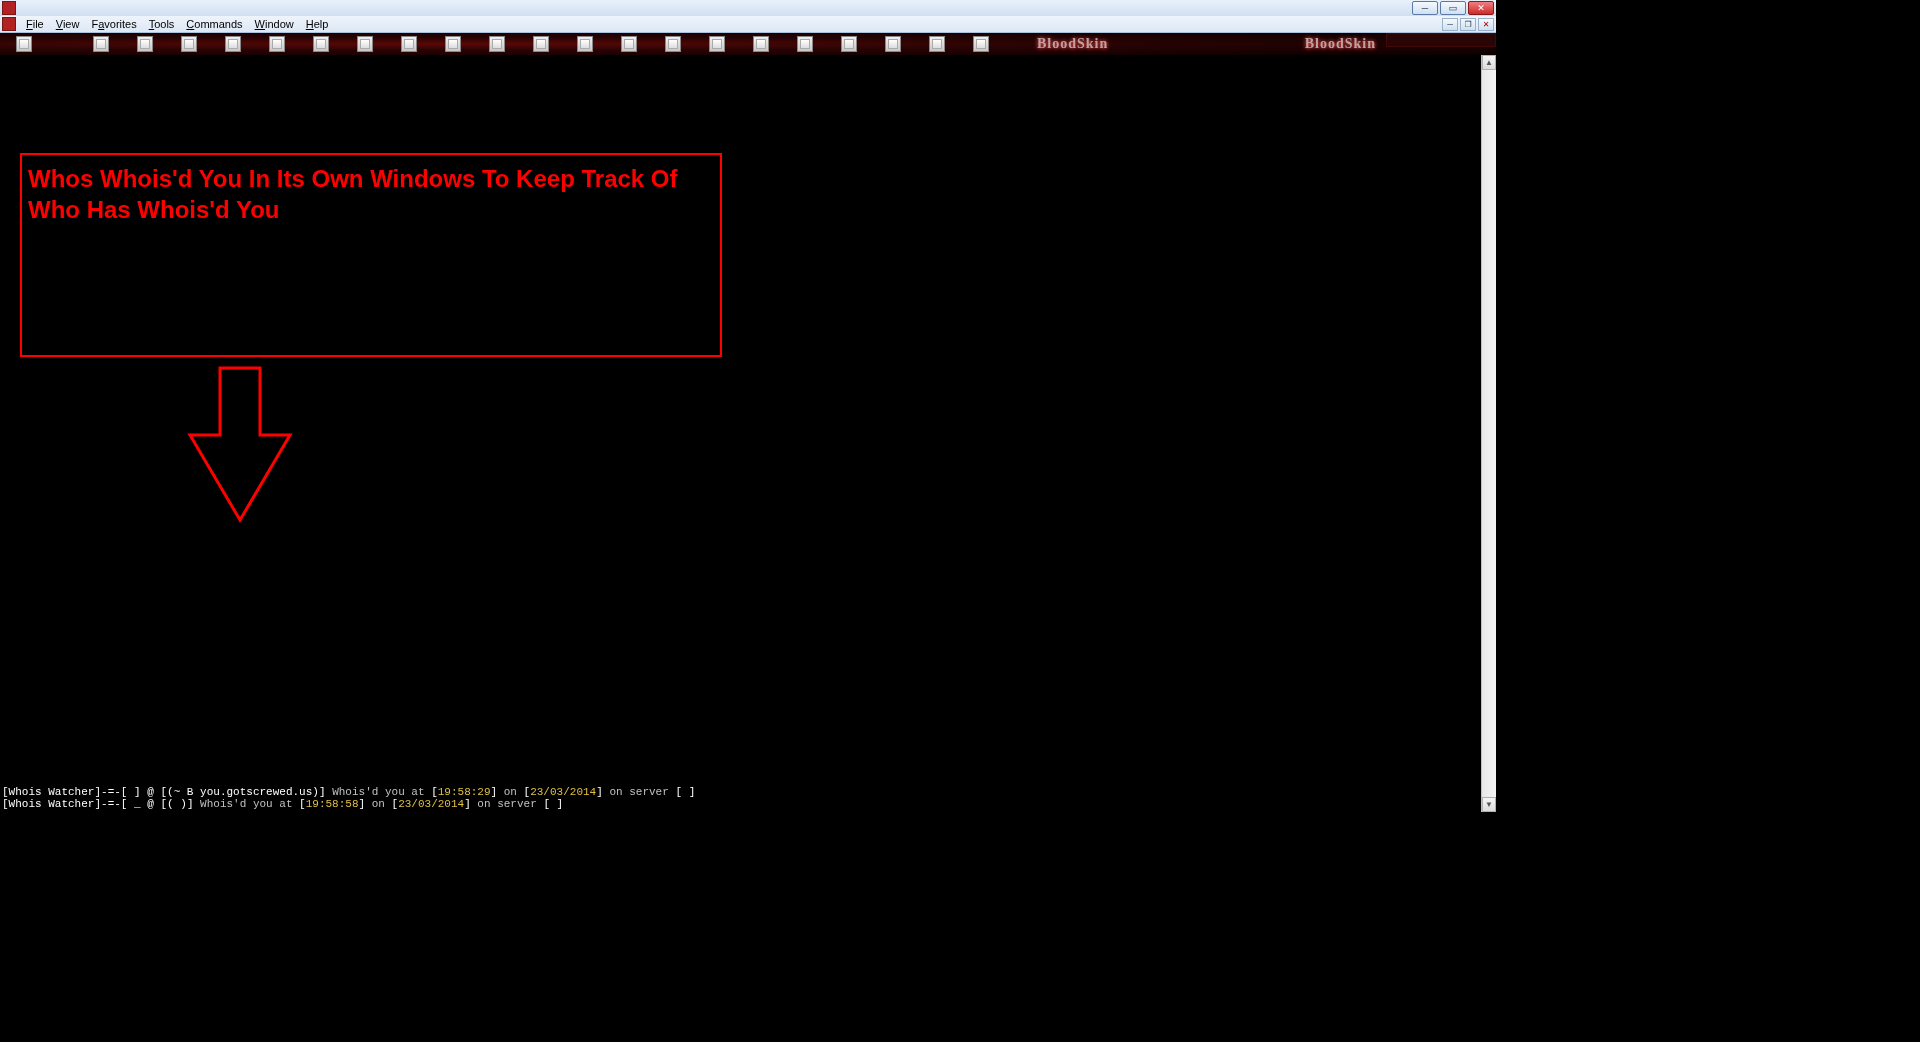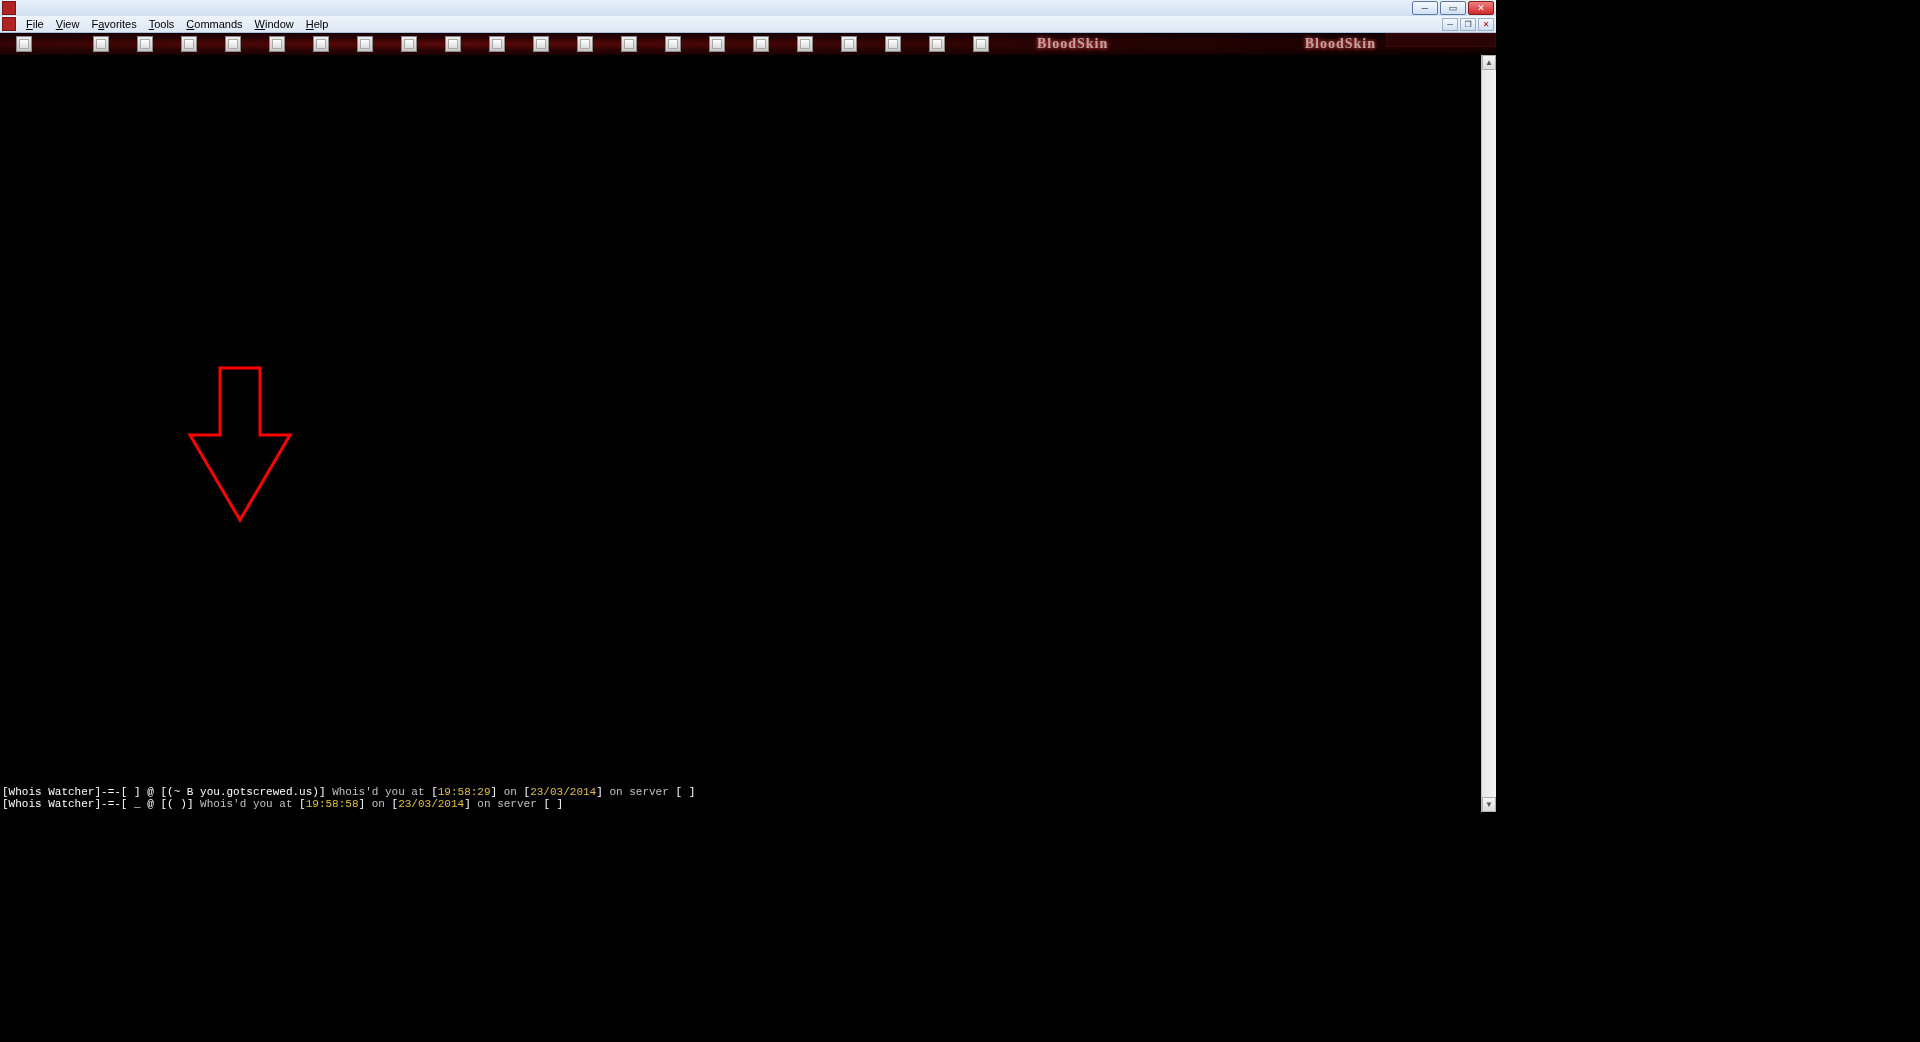--- a/index.html
+++ b/index.html
@@ -328,20 +328,23 @@
         <div class="inner"></div>
       </div>
     <div class="brandlabel">BloodSkin</div>
     <div class="brandlabel right">BloodSkin</div>
     <div class="topright-pad"></div>
   </div>
 
   <div class="client">
     <div class="content">
 
+      <div class="annotationBox">
+        <div class="annText">Whos Whois'd You In Its Own Windows To Keep Track Of Who Has Whois'd You</div>
+      </div>
 
       <svg class="arrowSvg" width="110" height="160">
         <path d="M 35 3 L 75 3 L 75 70 L 105 70 L 55 155 L 5 70 L 35 70 Z" fill="none" stroke="#ff0000" stroke-width="3"></path>
       </svg>
 
       <div class="bottomlog">
         <div class="logline">
           <span class="c-white">[</span><span class="c-white">Whois Watcher</span><span class="c-white">]-=-[</span><span class="c-cyan">     </span><span class="c-white">] @ [(~     B</span><span class="c-white">                            </span><span class="c-white">you.gotscrewed.us</span><span class="c-white">)] </span><span class="c-gray">Whois'd you at</span><span class="c-white"> [</span><span class="c-yell">19:58:29</span><span class="c-white">] </span><span class="c-gray">on</span><span class="c-white"> [</span><span class="c-yell">23/03/2014</span><span class="c-white">] </span><span class="c-gray">on server</span><span class="c-white"> [</span><span class="c-cyan">                                     </span><span class="c-white">]</span>
         </div>
         <div class="logline">

